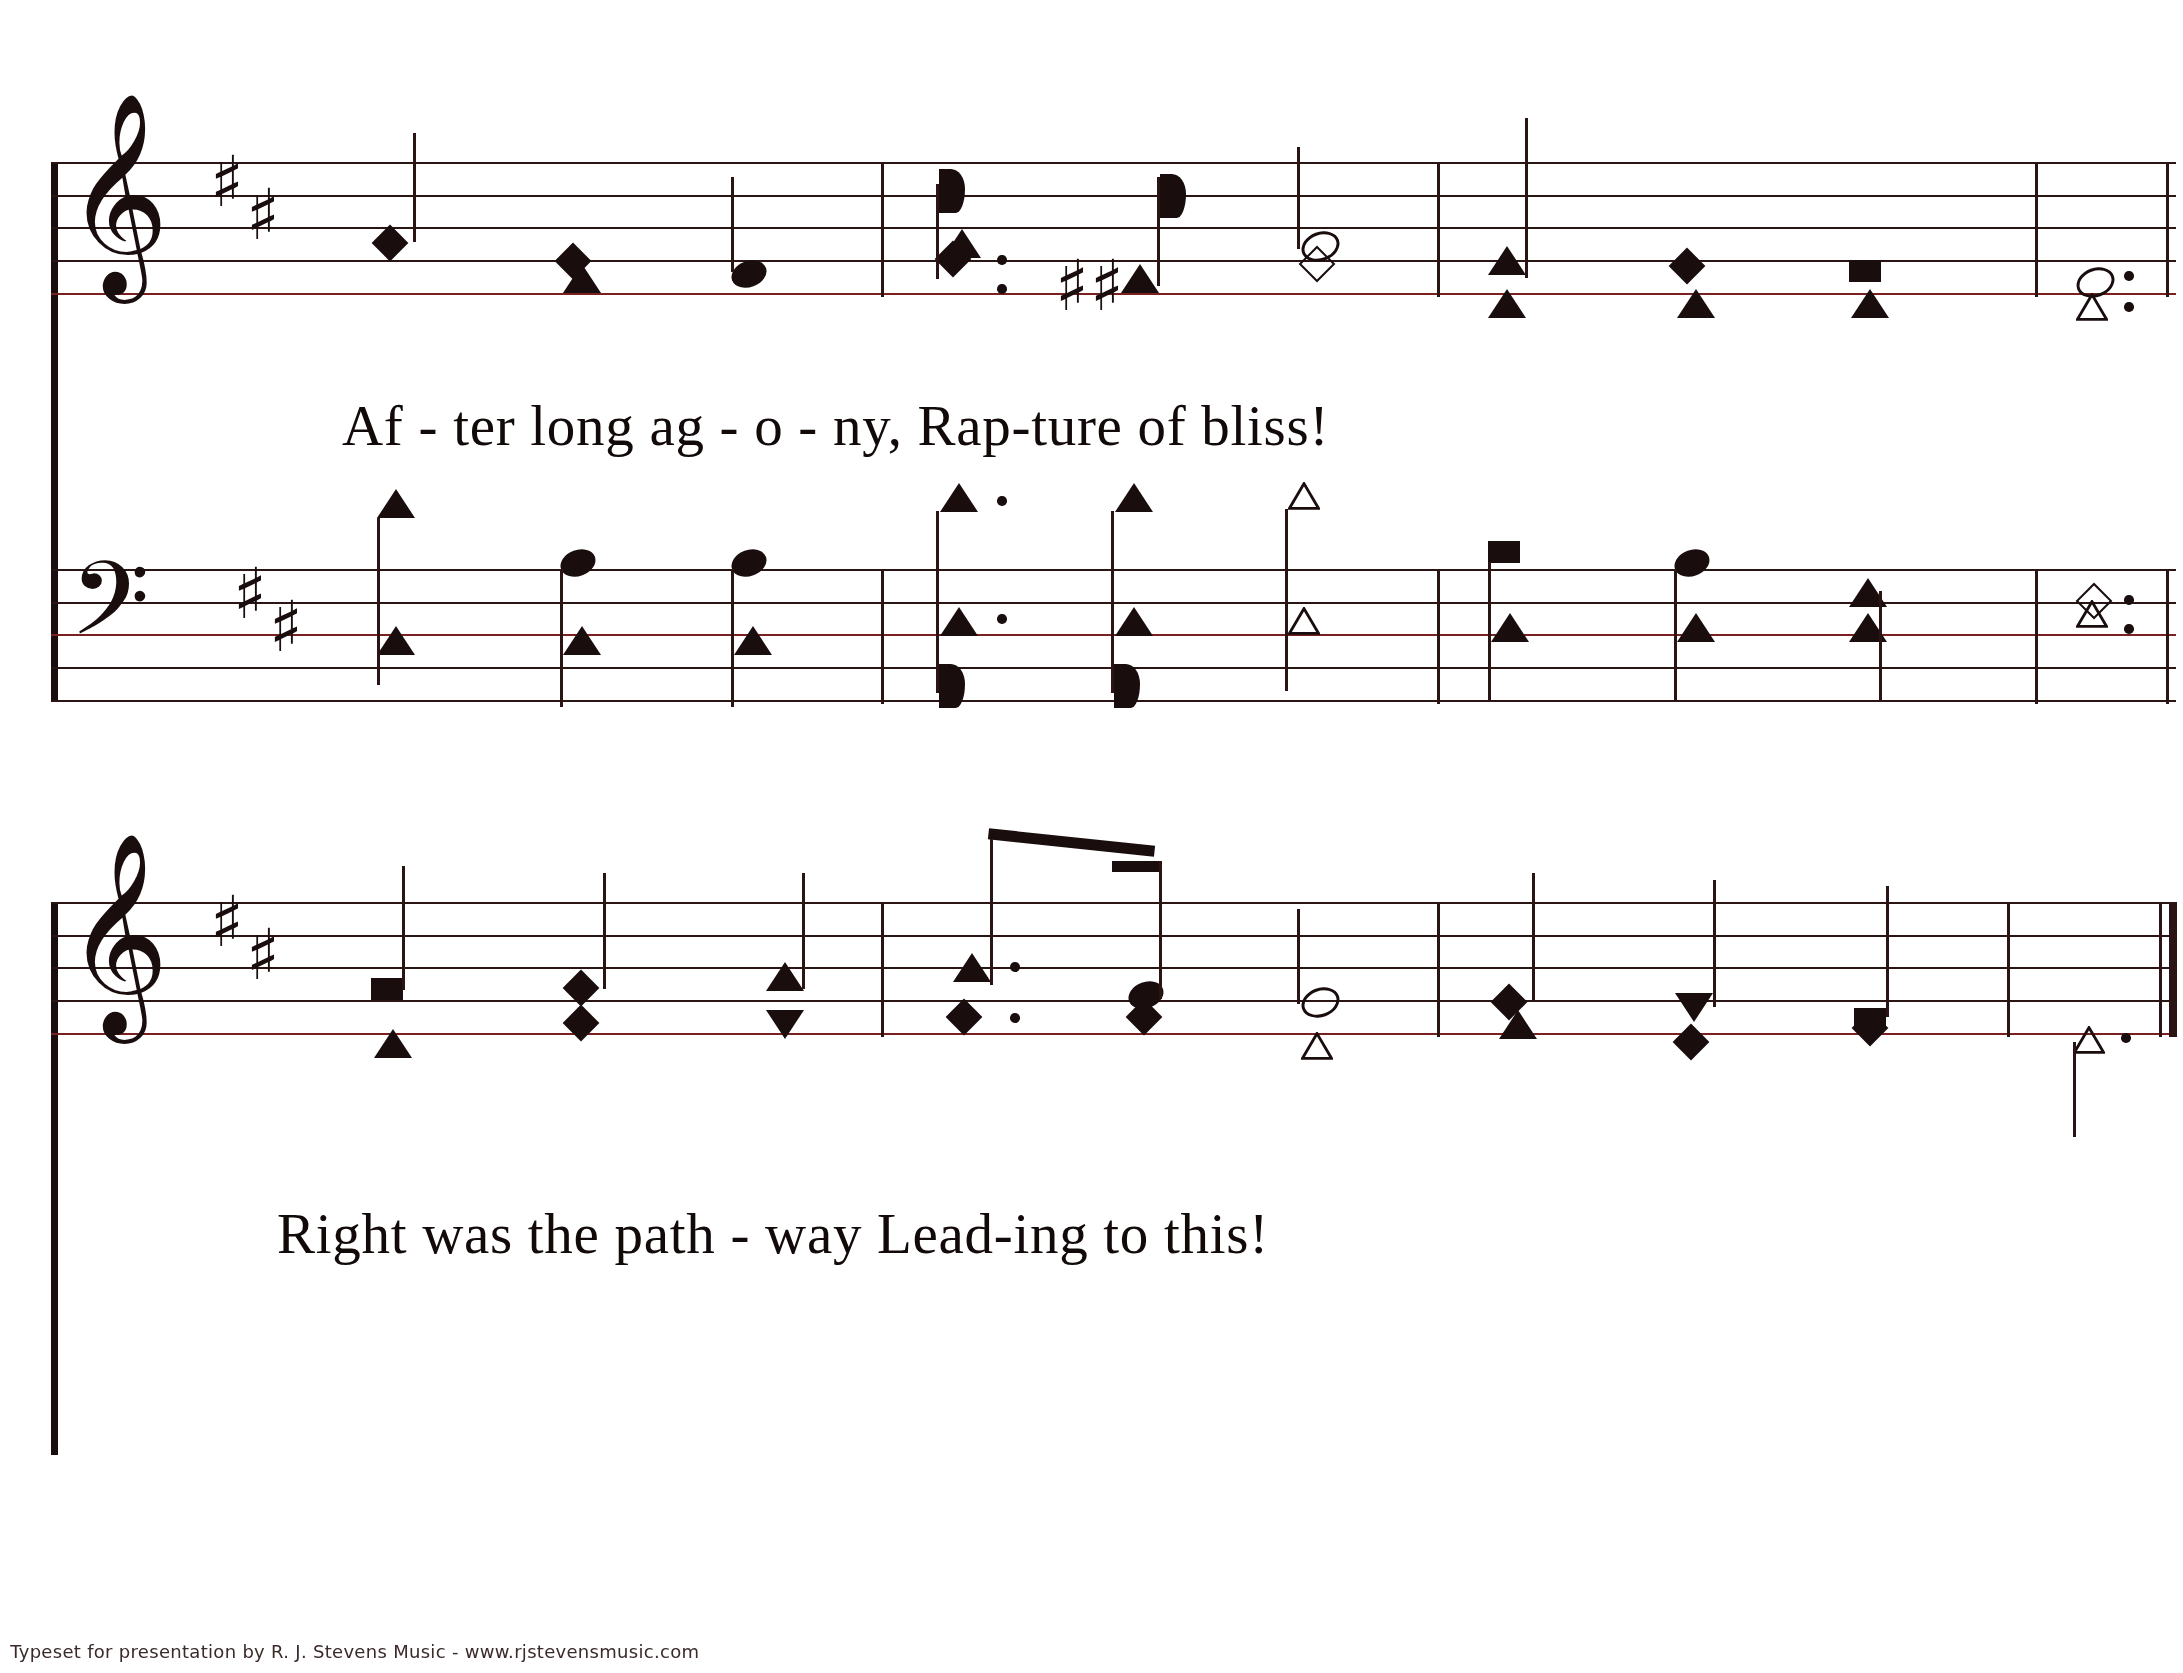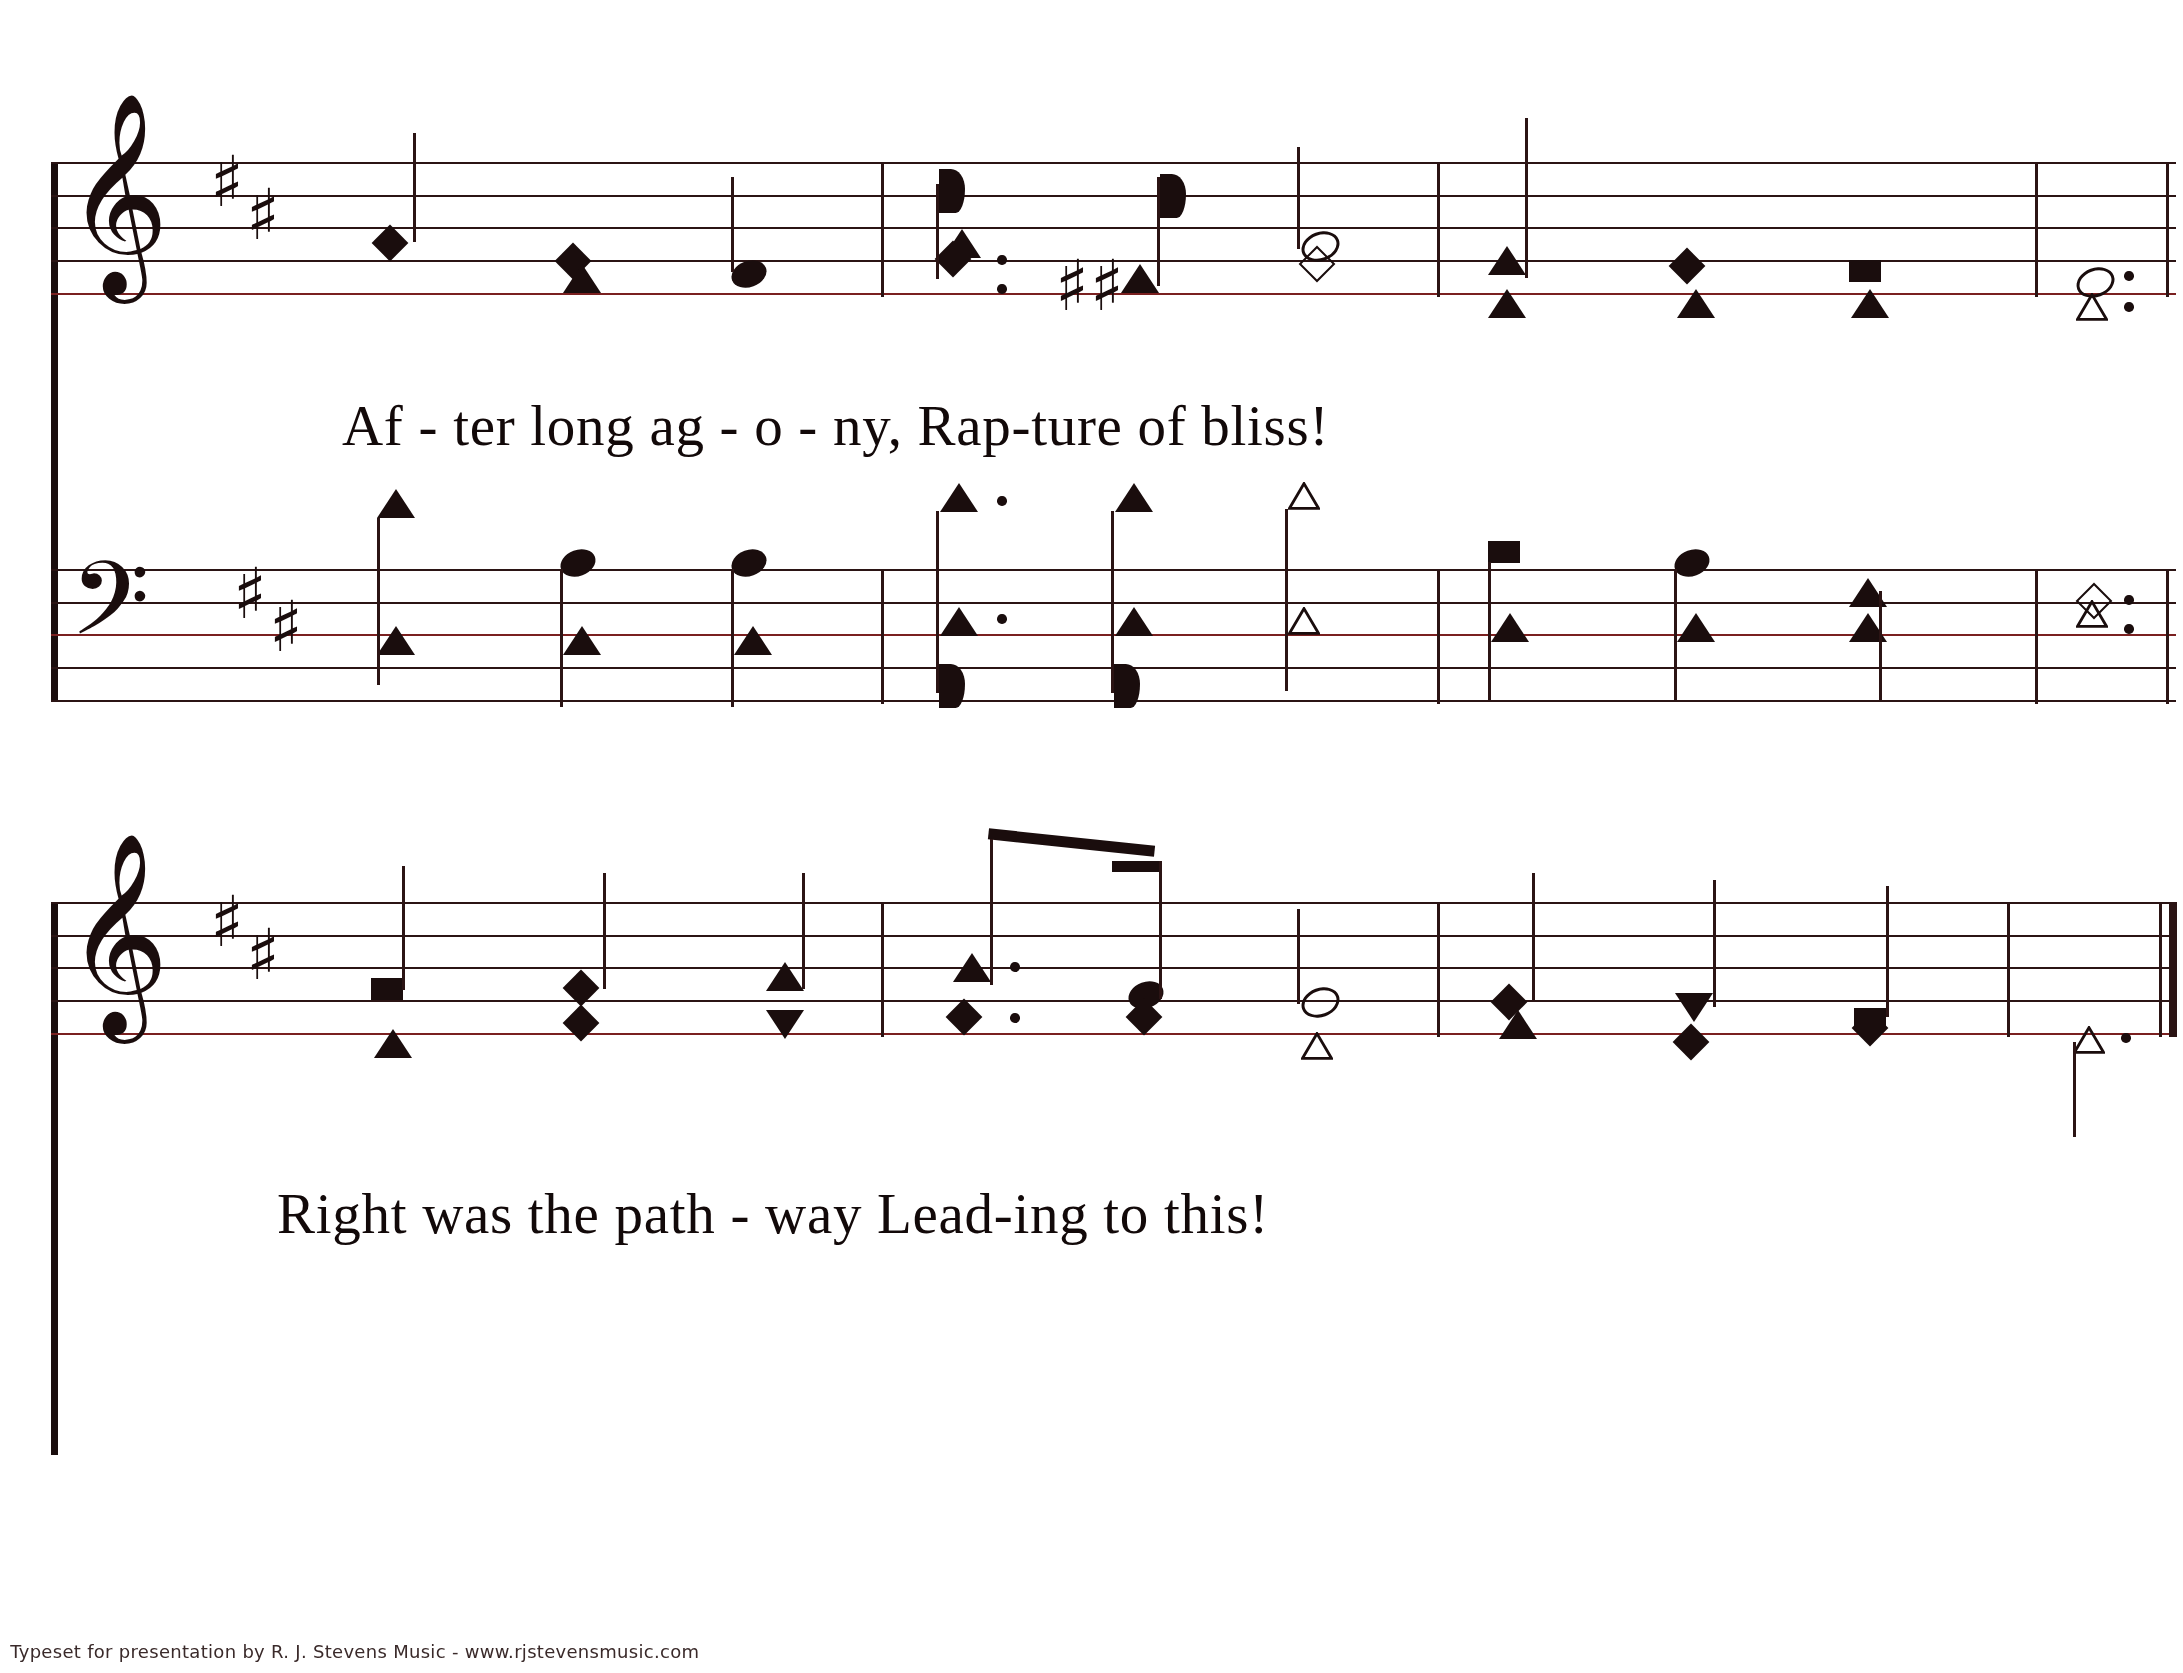--- a/index.html
+++ b/index.html
@@ -428,21 +428,21 @@
             </svg>
         </div>
         <div class="dot" style="left:2070px; top:131px;"></div>
         <div class="stem" style="left:2022px; top:140px; height:95px;"></div>
       </div>
 
       <div class="barline" style="left:2108px; top:0; height:135px;"></div>
       <div class="barline thick" style="left:2118px; top:0; height:135px;"></div>
     </div>
 
-    <div class="lyric-line" style="left:226px; top:388px;">Right was  the  path  -  way  Lead-ing  to  this!</div>
+    <div class="lyric-line" style="left:226px; top:408px;">Right was  the  path  -  way  Lead-ing  to  this!</div>
 
     <div class="staff" style="top:1303px;">
 
       <div class="note">
         
         
       </div>
       <div class="note">
         
         

